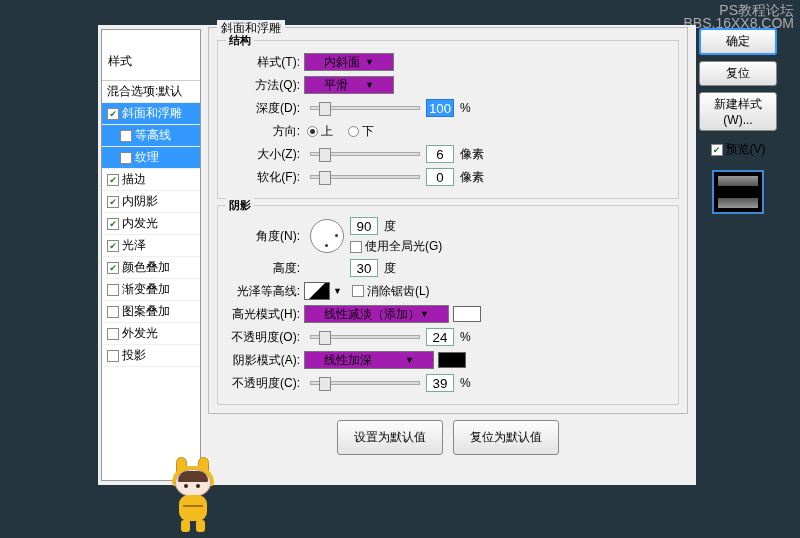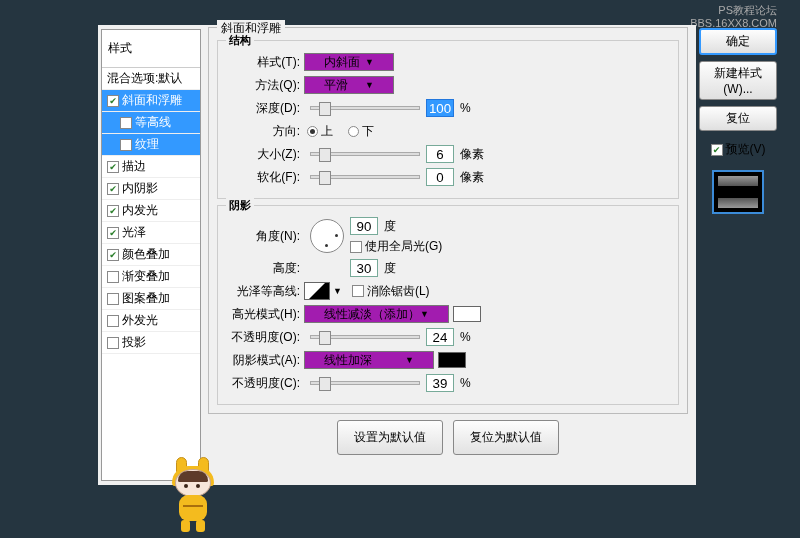--- a/index.html
+++ b/index.html
@@ -1,19 +1,19 @@
 <!DOCTYPE html>
 <html><head>
 <meta charset="utf-8">
 <style>
 * { box-sizing: border-box; margin: 0; padding: 0; }
 body { background: #253540; font-family: 'Microsoft YaHei', SimSun, sans-serif; font-size: 12px; width: 800px; height: 538px; position: relative; }
 .dialog { position: absolute; left: 98px; top: 25px; width: 598px; height: 460px; background: #f0f0f0; display: flex; }
 .left-panel { width: 100px; border: 1px solid #999; background: #fff; margin: 4px 3px; }
-.left-header { padding: 10px 6px; border-bottom: 1px solid #ccc; }
+.left-header { padding: 10px 6px; border-bottom: 1px solid #ccc; margin-top: 13px; }
 .left-item { padding: 2px 5px; display: flex; align-items: center; gap: 3px; border-bottom: 1px solid #eee; }
 .left-item.selected { background: #3399ff; color: #fff; }
 .left-item.sub { padding-left: 18px; }
 .chk { width: 12px; height: 12px; border: 1px solid #888; background: #fff; display: inline-flex; align-items: center; justify-content: center; font-size: 9px; color: #2a7e2a; flex-shrink: 0; }
 .mid-panel { flex: 1; padding: 2px 8px 4px 4px; }
 .group { border: 1px solid #bbb; padding: 6px 8px 8px; margin-bottom: 6px; position: relative; }
 .group-title { position: absolute; top: -8px; left: 8px; background: #f0f0f0; padding: 0 4px; }
 .subgroup { border: 1px solid #ccc; padding: 8px 8px; margin-top: 6px; position: relative; }
 .sub-title { position: absolute; top: -8px; left: 8px; background: #f0f0f0; padding: 0 3px; font-size: 11px; font-weight: bold; }
 .row { display: flex; align-items: center; margin: 3px 0; min-height: 20px; }
@@ -34,21 +34,21 @@
 .angle-ctrl::before { content: ''; position: absolute; width: 3px; height: 3px; background: #333; bottom: 5px; left: 14px; border-radius: 50%; }
 .btn { border: 1px solid #888; background: linear-gradient(#fdfdfd, #e2e2e2); padding: 8px 16px; border-radius: 3px; cursor: pointer; }
 .btn-row { display: flex; gap: 10px; justify-content: center; margin-top: 2px; }
 .right-panel { position: absolute; right: 22px; top: 28px; width: 80px; display: flex; flex-direction: column; gap: 6px; align-items: center; }
 .rbtn { width: 78px; padding: 3px 0; text-align: center; border: 1px solid #888; background: linear-gradient(#fdfdfd, #e0e0e0); border-radius: 3px; cursor: pointer; }
 .rbtn.primary { border: 2px solid #3399ff; }
 .preview-chk { display: flex; align-items: center; gap: 3px; margin-top: 4px; }
 .preview-box { width: 52px; height: 44px; border: 2px solid #3b8bd8; background: #000; margin-top: 6px; position: relative; }
 .preview-box::before { content: ''; position: absolute; top: 4px; left: 4px; right: 4px; height: 10px; background: linear-gradient(#999, #555); }
 .preview-box::after { content: ''; position: absolute; bottom: 4px; left: 4px; right: 4px; height: 10px; background: linear-gradient(#555, #999); }
-.watermark { position: absolute; right: 23px; top: 4px; color: #aaa; font-size: 11px; text-align: right; line-height: 13px; }
+.watermark { position: absolute; right: 6px; top: 4px; color: #aaa; font-size: 14px; text-align: right; line-height: 13px; }
 .mascot { position: absolute; left: 166px; bottom: 6px; width: 58px; height: 75px; }
 .m-ear { position: absolute; width: 11px; height: 16px; background: #f4bb1e; border: 1px solid #c5901a; border-radius: 6px 6px 2px 2px; top: 0; }
 .m-ear.l { left: 10px; } .m-ear.r { left: 32px; }
 .m-head { position: absolute; top: 12px; left: 9px; width: 36px; height: 28px; background: #f7e6d9; border: 1px solid #c8a690; border-radius: 50%; }
 .m-hood { position: absolute; top: 9px; left: 6px; width: 42px; height: 20px; background: #f4bb1e; border-radius: 20px 20px 4px 4px; }
 .m-hair { position: absolute; top: 14px; left: 12px; width: 30px; height: 11px; background: #5e3b2a; border-radius: 12px 12px 2px 2px; }
 .m-eye { position: absolute; width: 4px; height: 4px; background: #3a2518; border-radius: 50%; top: 27px; }
 .m-eye.l { left: 18px; } .m-eye.r { left: 30px; }
 .m-body { position: absolute; top: 38px; left: 13px; width: 28px; height: 26px; background: #f4bb1e; border-radius: 9px; }
 .m-stripe { position: absolute; top: 48px; left: 17px; width: 20px; height: 2px; background: #a96f0d; }
@@ -229,22 +229,22 @@
     </div>
     <div class="btn-row">
       <div class="btn">设置为默认值</div>
       <div class="btn">复位为默认值</div>
     </div>
   </div>
 </div>
 
 <div class="right-panel">
   <div class="rbtn primary">确定</div>
+  <div class="rbtn">复位</div>
   <div class="rbtn">新建样式(W)...</div>
-  <div class="rbtn">复位</div>
   <div class="preview-chk">
     <span class="chk">✔</span>
     <span>预览(V)</span>
   </div>
   <div class="preview-box"></div>
 </div>
 
 <div class="mascot">
   <div class="m-ear l"></div>
     <div class="m-ear r"></div>

